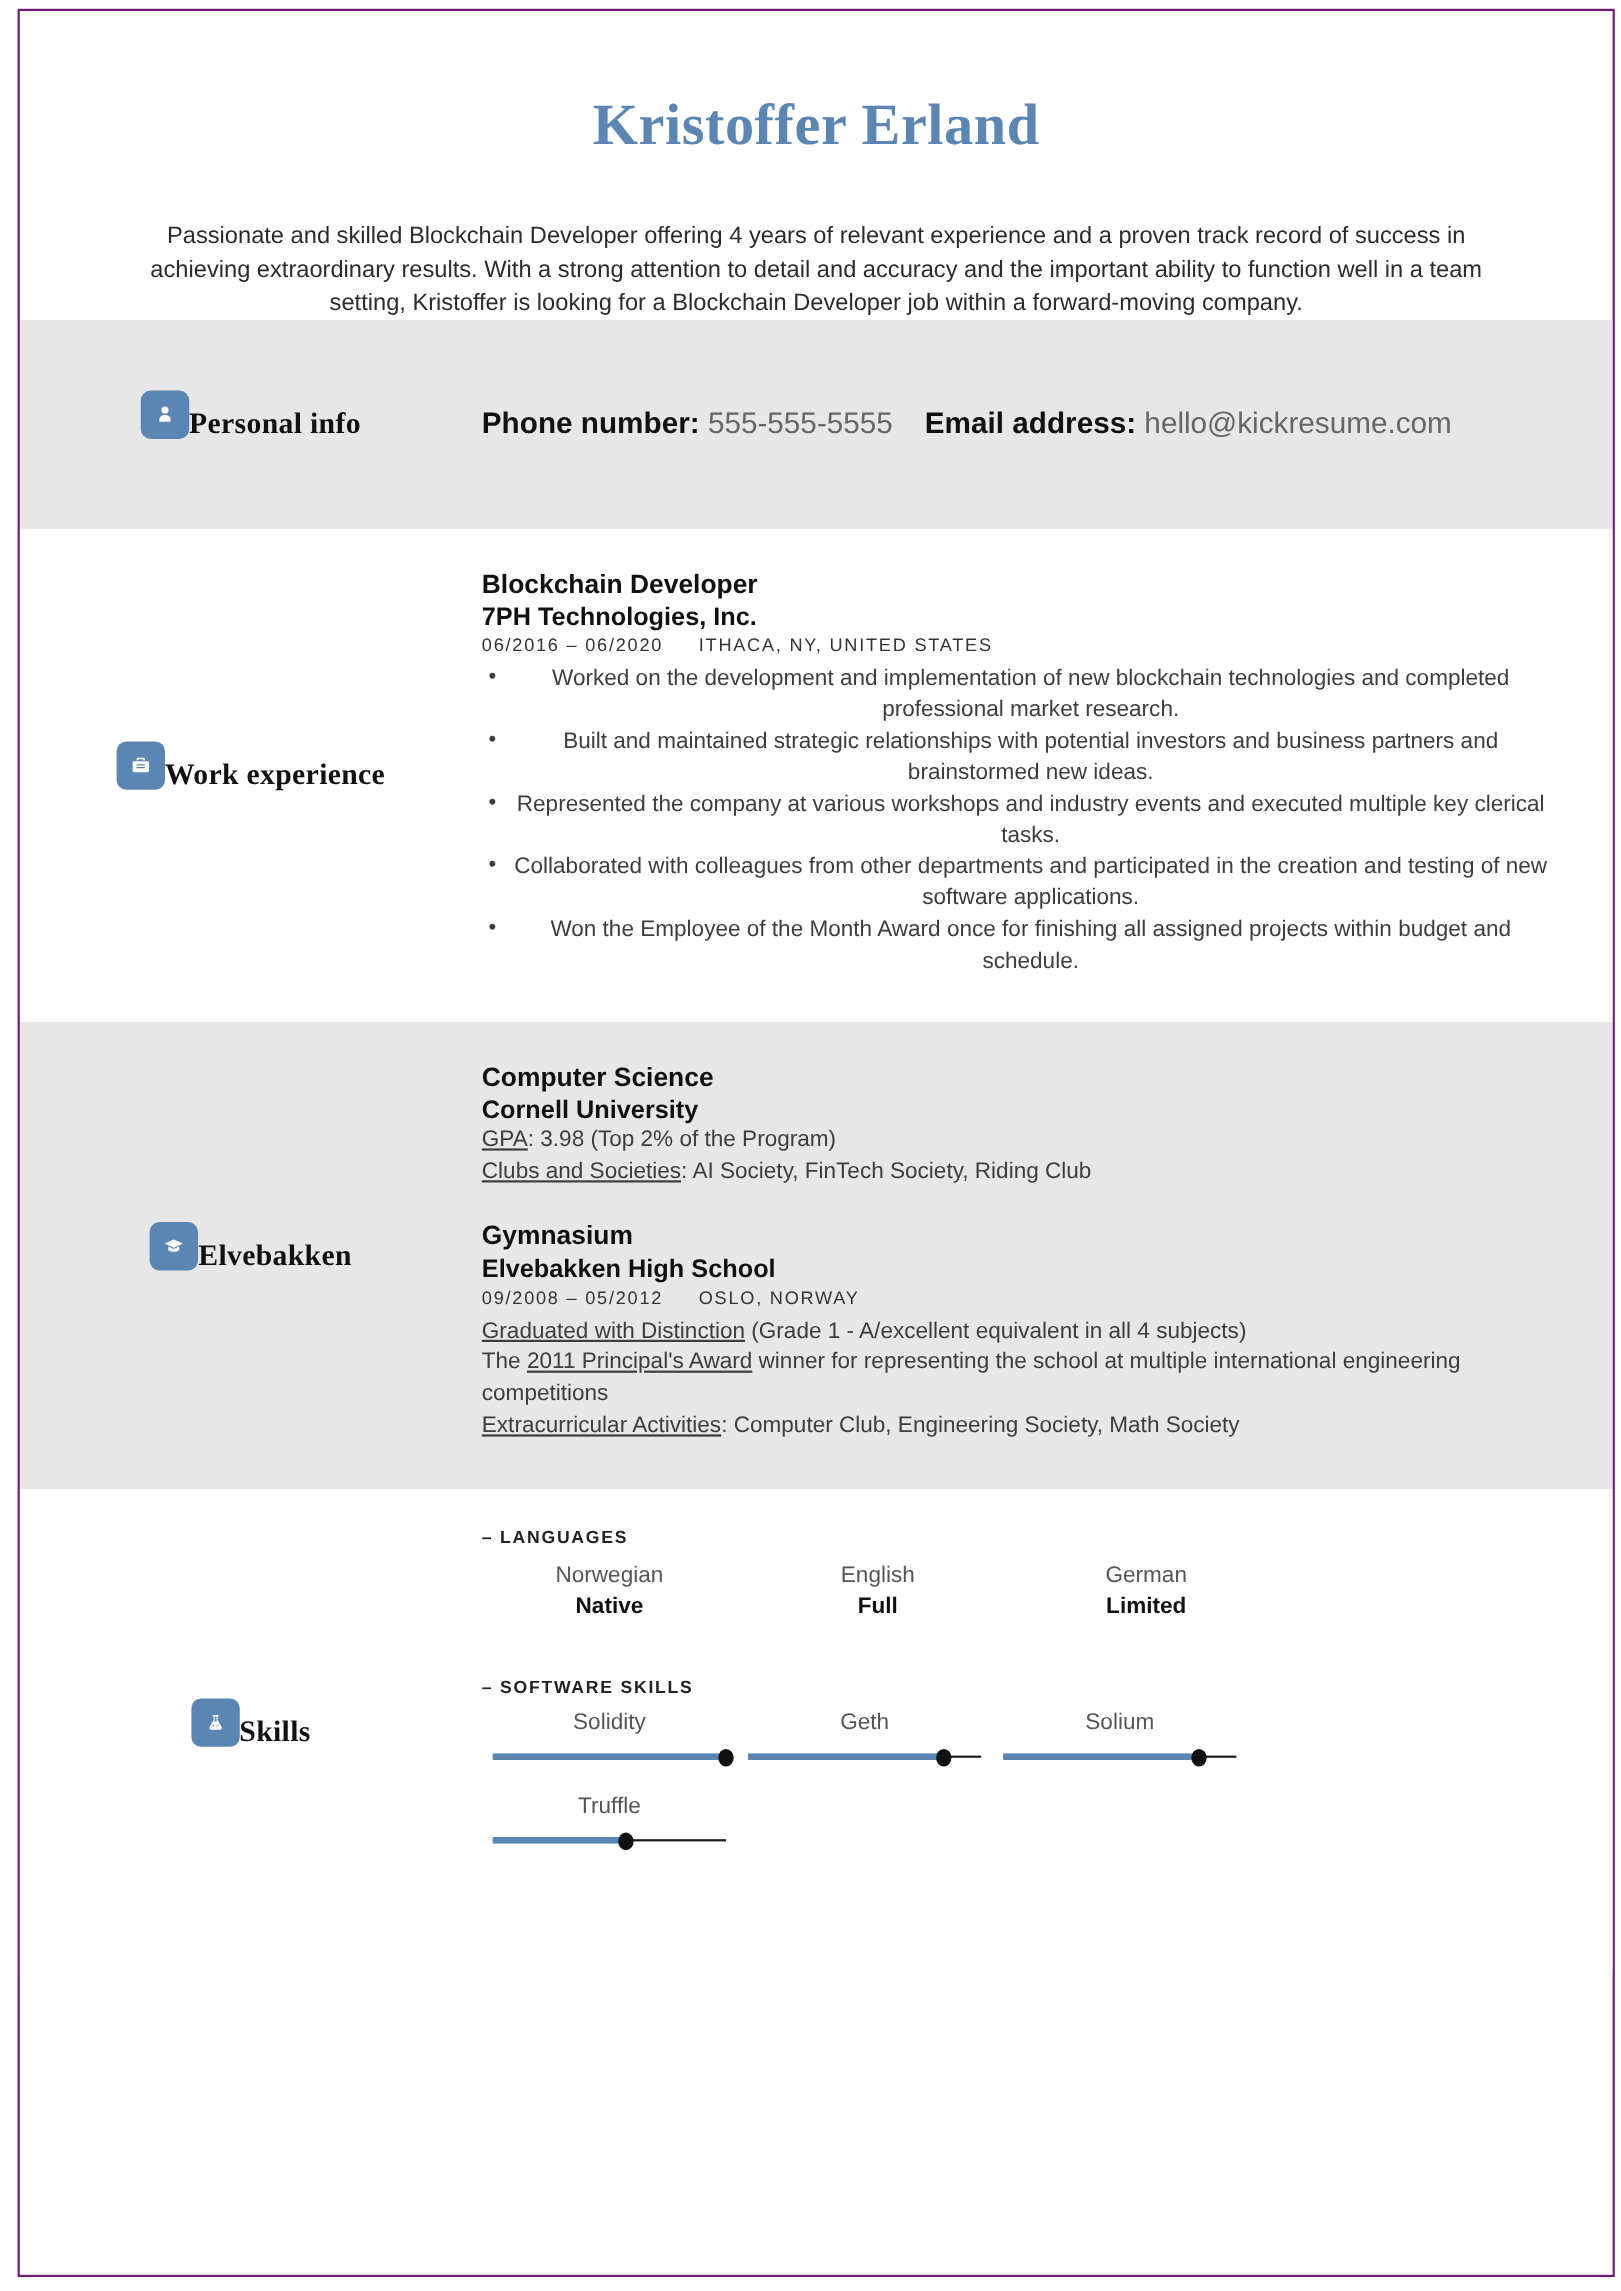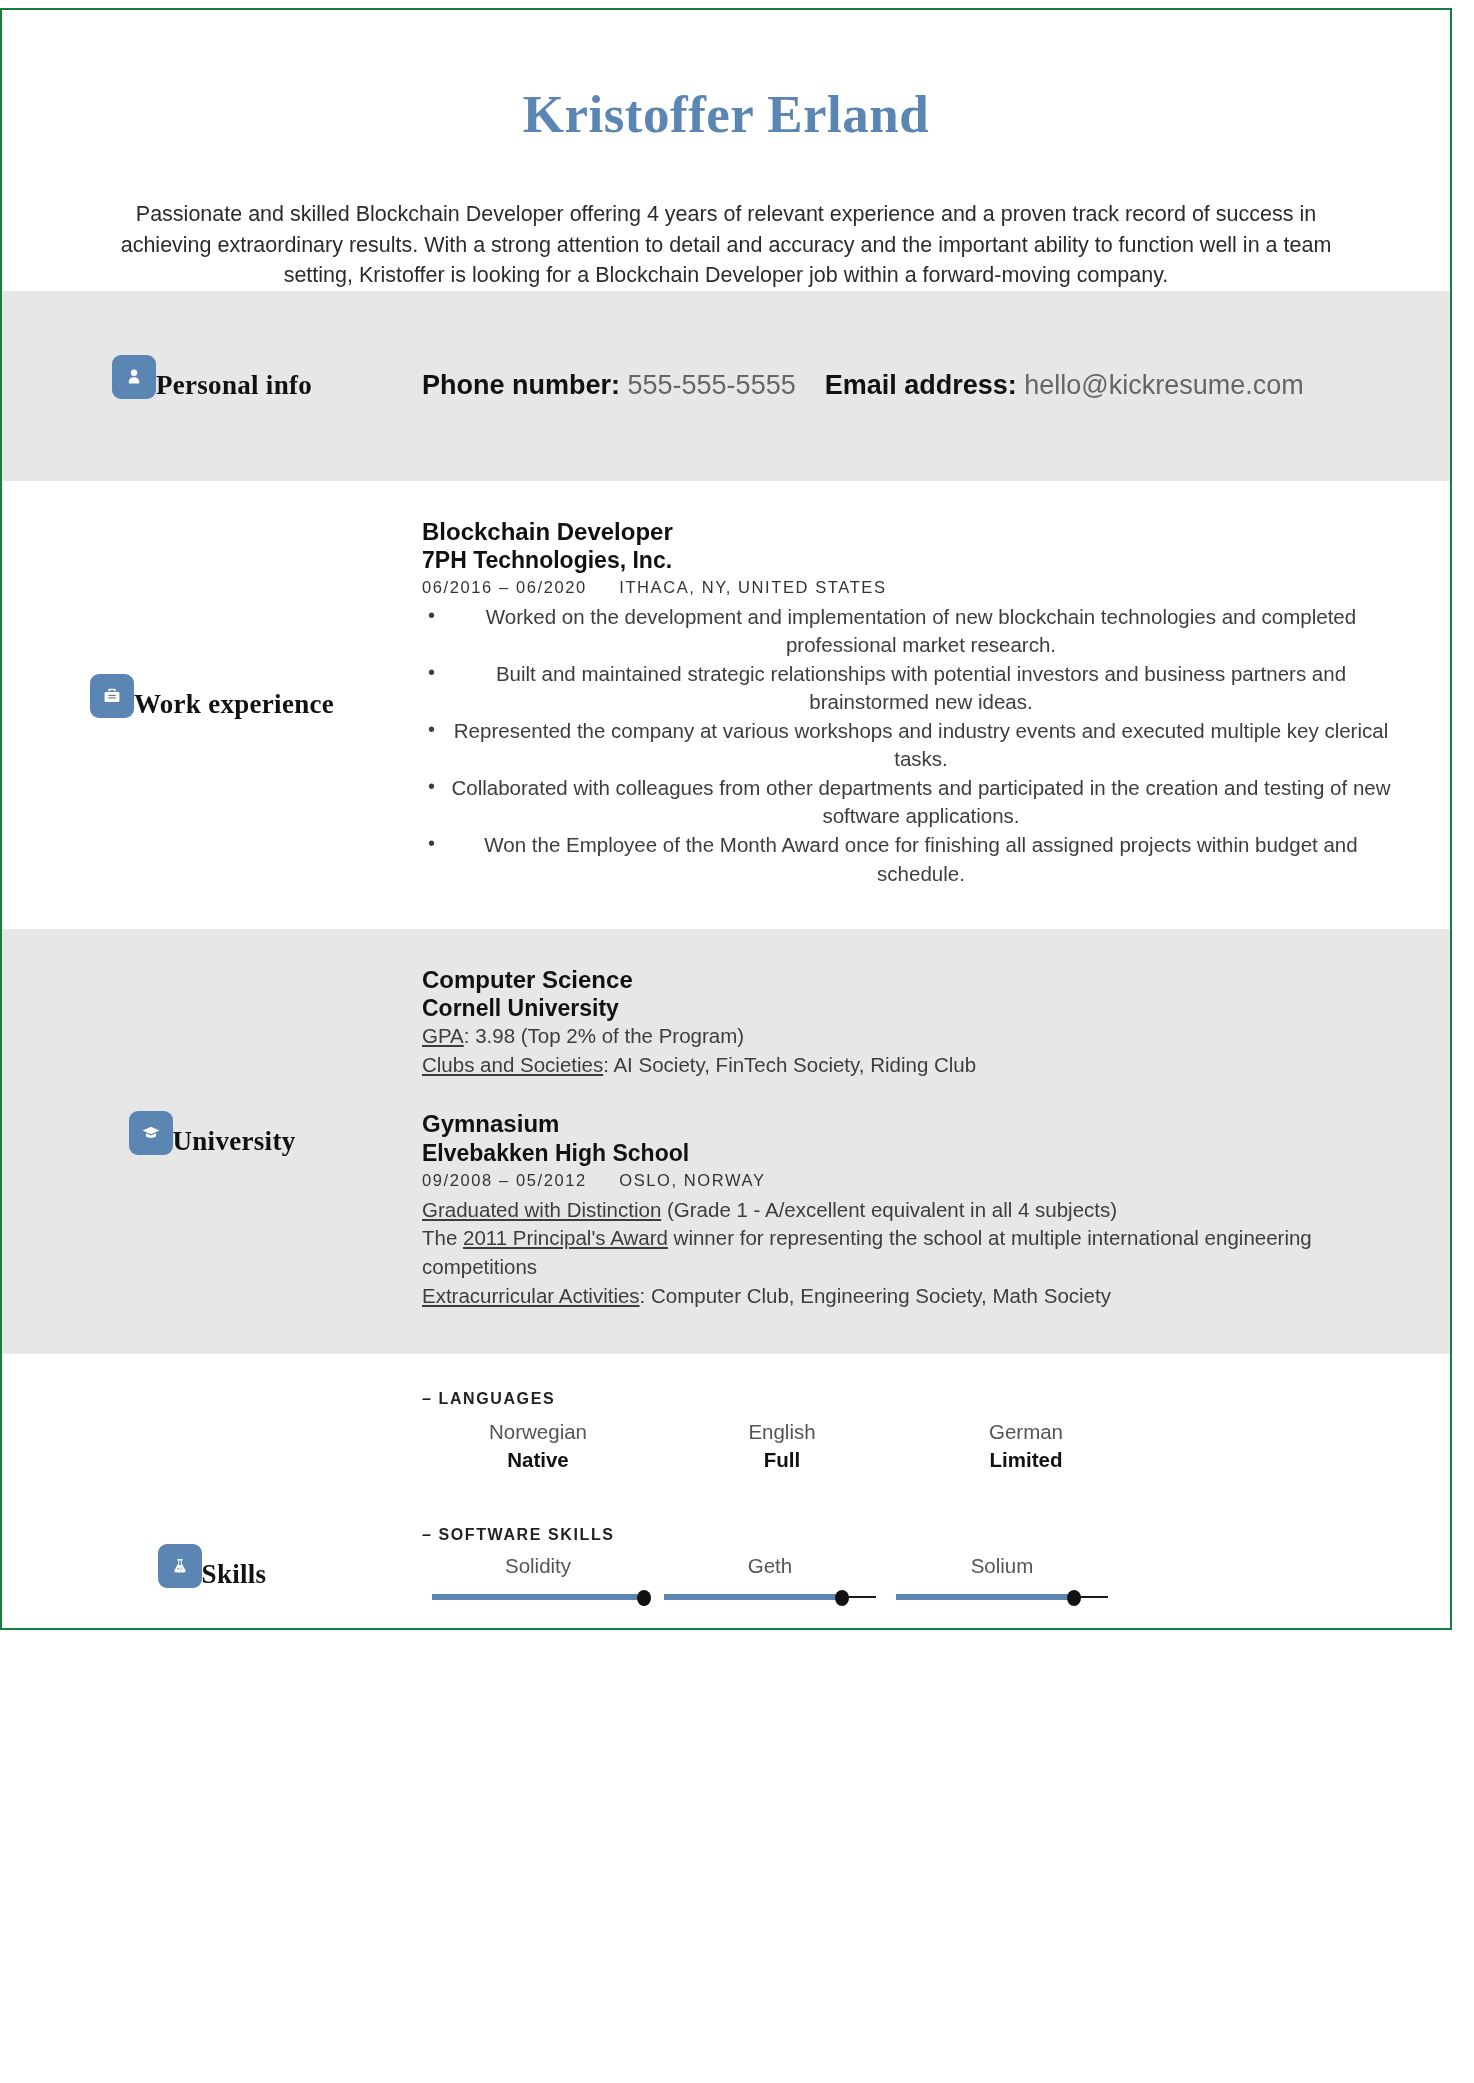--- a/index.html
+++ b/index.html
@@ -10,26 +10,26 @@
   body {
     width: 1474px;
     height: 2083px;
     font-family: "Liberation Sans", sans-serif;
     position: relative;
     overflow: hidden;
   }
 
   .page {
     position: absolute;
-    left: 0;
+    left: 16px;
     top: 8px;
     width: 1452px;
-    height: 1622px;
+    height: 2062px;
     background: #ffffff;
-    border: 2px solid #15803d;
+    border: 2px solid #701a75;
     box-sizing: border-box;
     overflow: hidden;
   }
 
   
   .header {
     padding-top: 78px;
     text-align: center;
   }
   .name-title {
@@ -285,21 +285,21 @@
   </div>
 
   <div class="section shaded" id="education-section">
     <div class="sec-left">
       <div class="sec-icon">
         <svg width="22" height="22" viewBox="0 0 24 24" fill="#ffffff" aria-hidden="true">
           <path d="M12 5.2 2.9 9.3 12 13.4l9.1-4.1L12 5.2z"></path>
           <path d="M6.6 12.3v3c0 .4.2.7.5.9 1.3.8 3 1.3 4.9 1.3s3.6-.5 4.9-1.3c.3-.2.5-.5.5-.9v-3L12 14.8l-5.4-2.5z"></path>
         </svg>
       </div>
-      <div class="sec-label">University</div>
+      <div class="sec-label">Elvebakken</div>
     </div>
     <div class="sec-right">
 
       <div class="edu-block">
         <div class="entry-title">Computer Science</div>
         <div class="entry-org">Cornell University</div>
         <div class="edu-line">
           <u>GPA</u><span>: 3.98 (Top 2% of the Program)</span>
         </div>
         <div class="edu-line">

